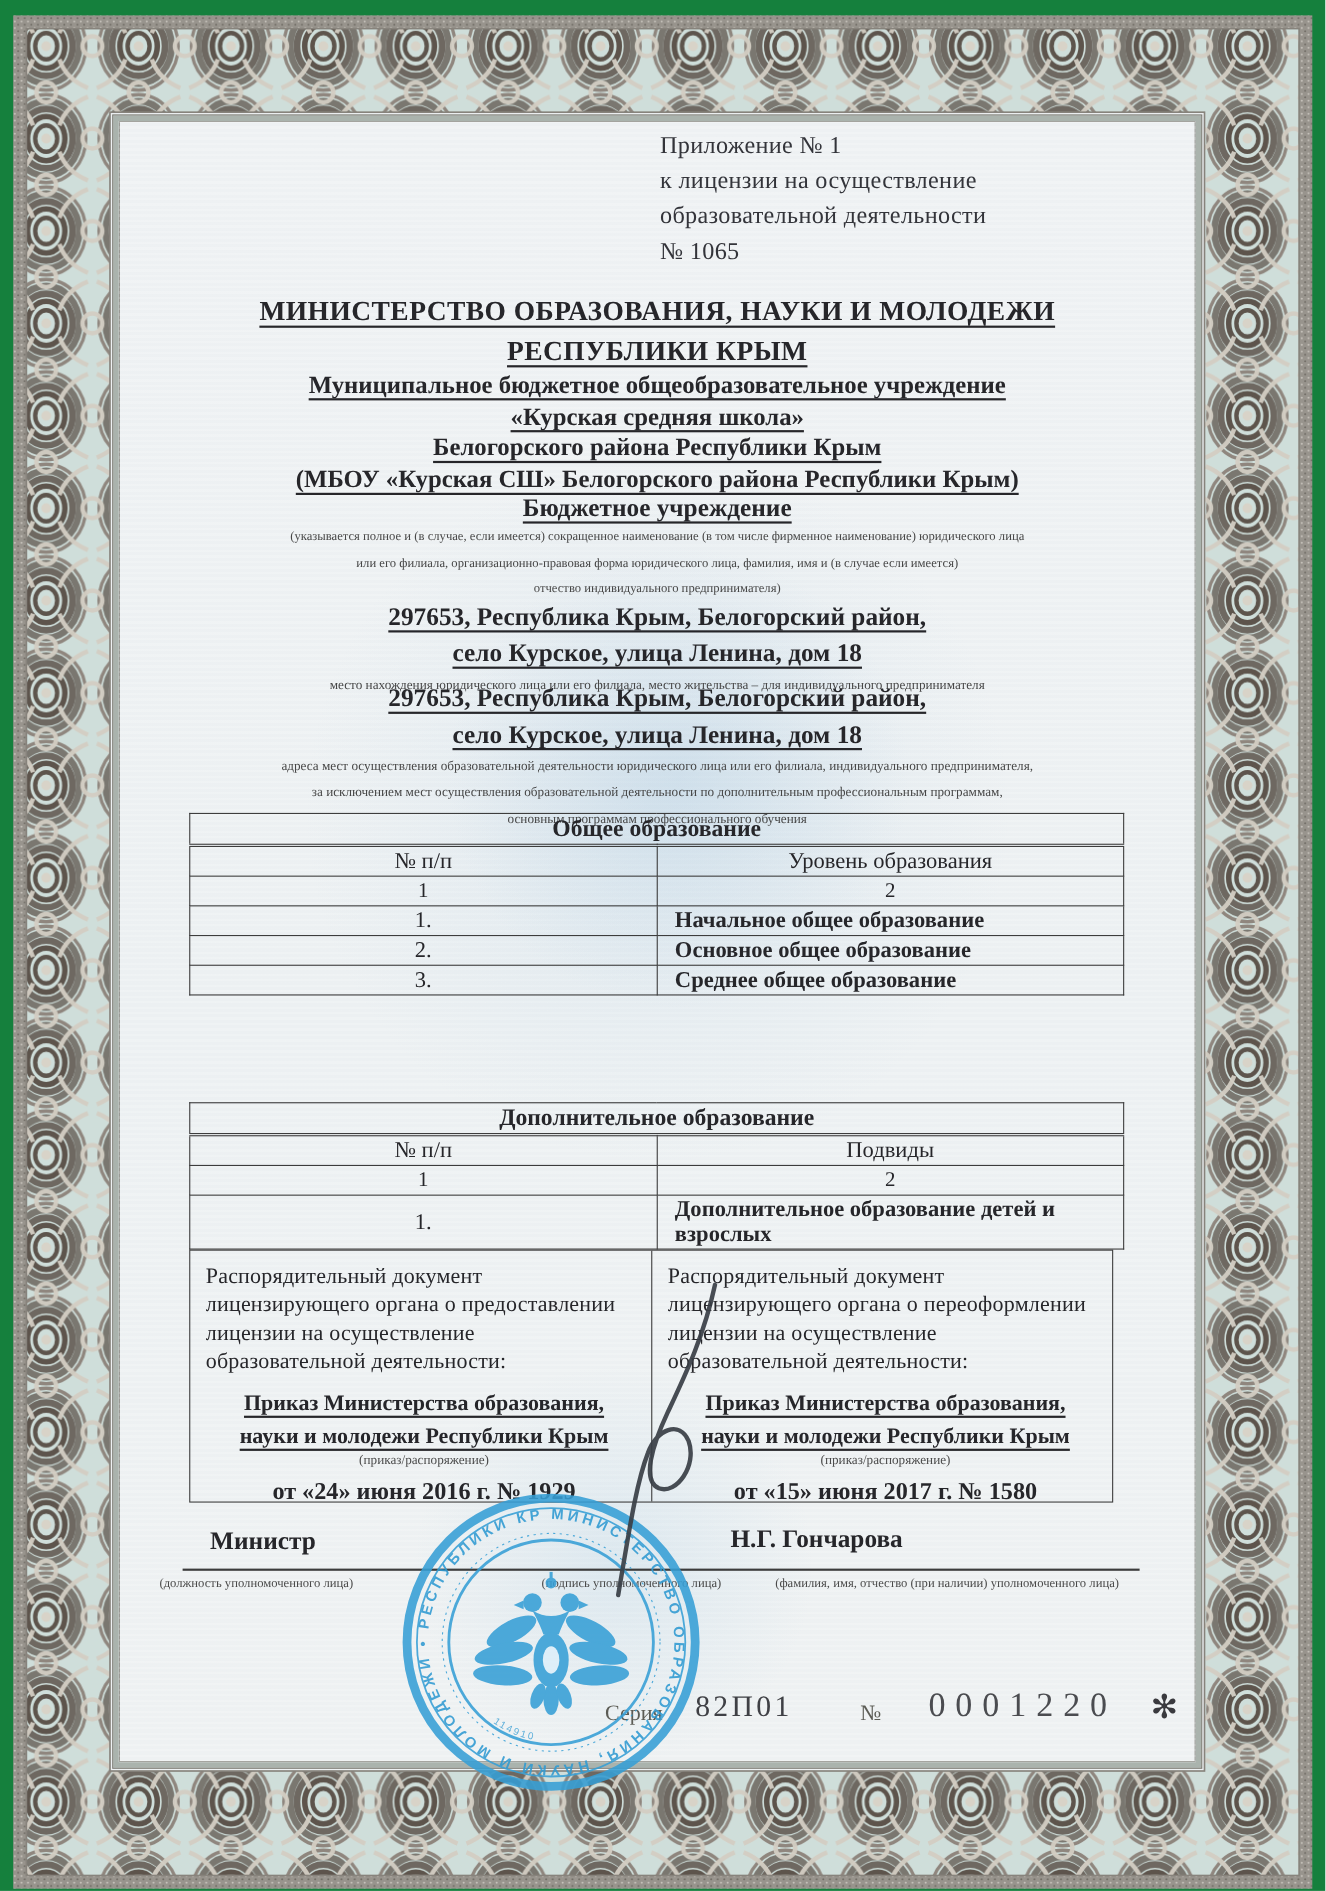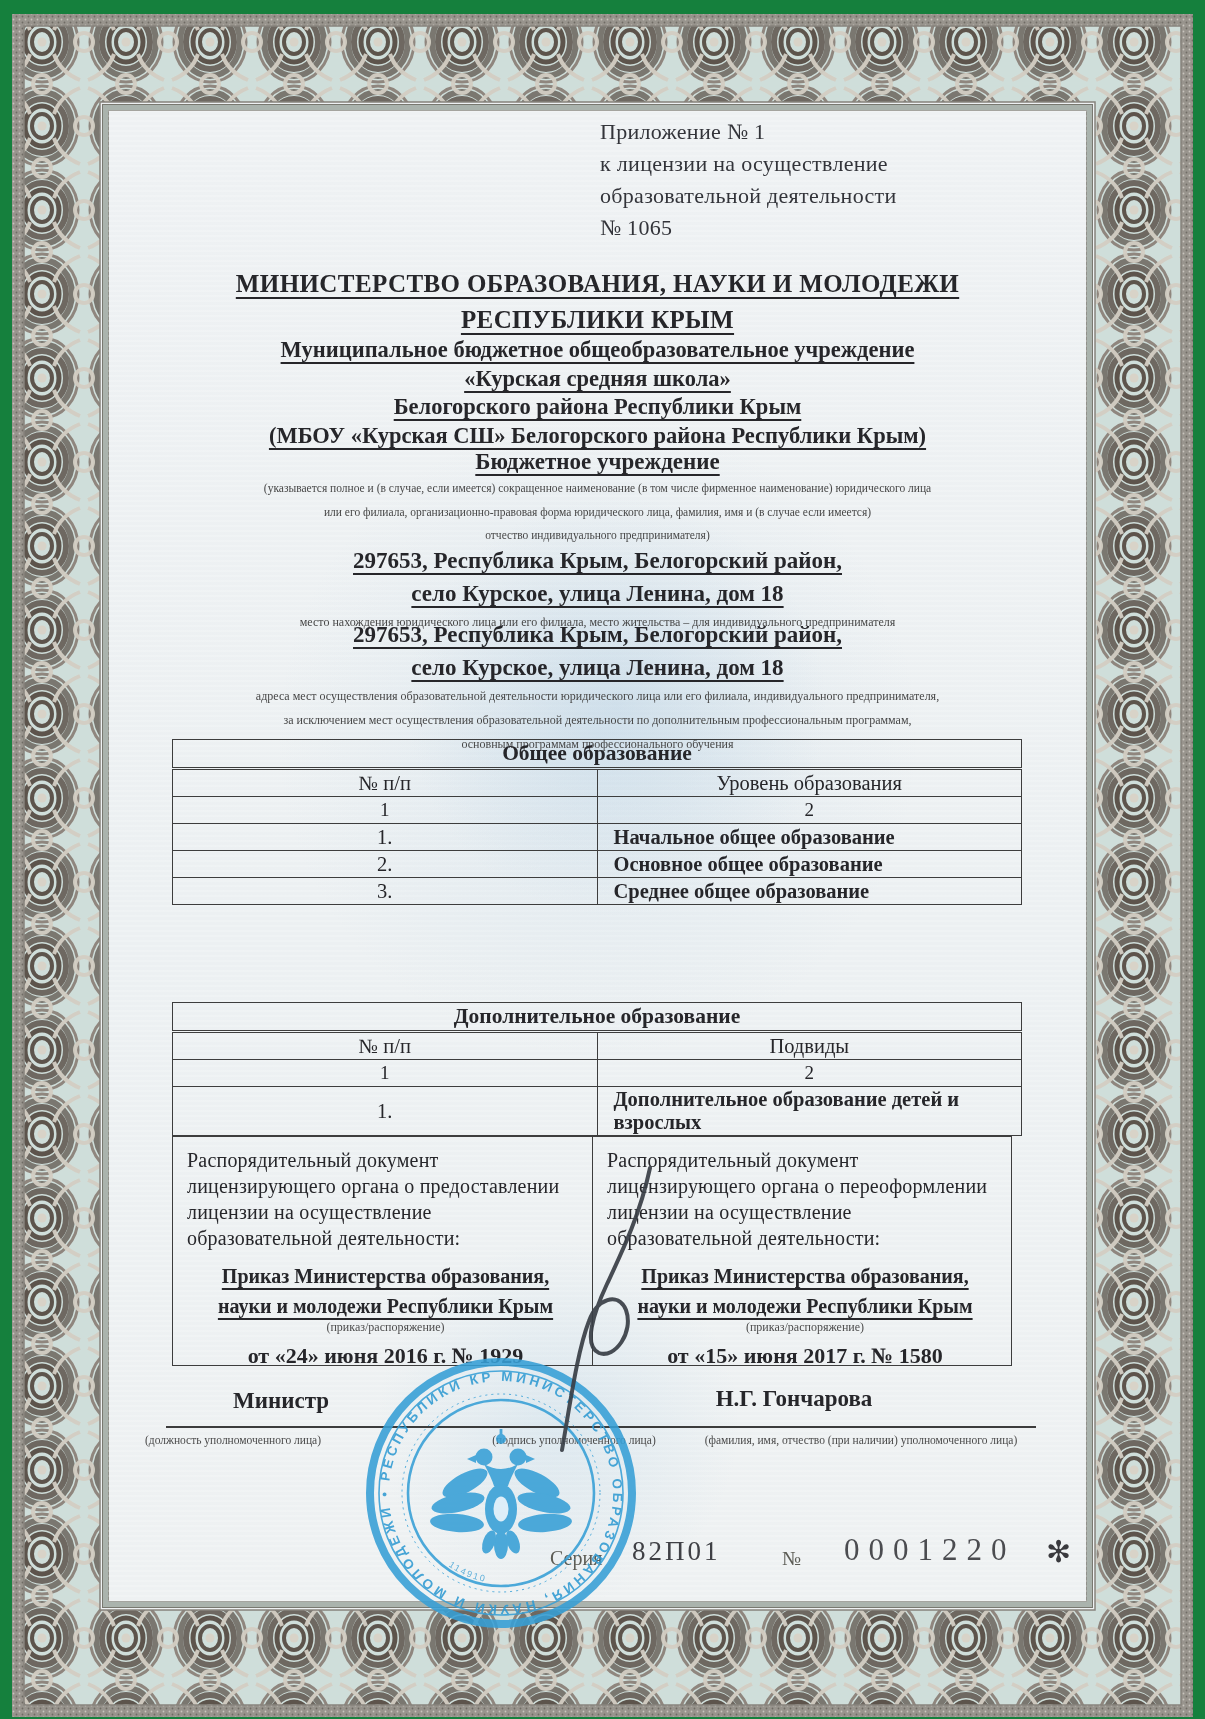--- a/index.html
+++ b/index.html
@@ -45,21 +45,21 @@
   .t td.idx { text-align:center; font-size:19px; }
   .t td.lvl { font-weight:bold; padding-left:16px; }
   .obox { left:64px; top:1026px; width:840px; height:230px; box-sizing:border-box;
     border:1.6px solid #3d3d3d; display:flex; }
   .ocell { width:50%; box-sizing:border-box; padding:10px 8px 0 14px; font-size:20px; }
   .ocell + .ocell { border-left:1.6px solid #3d3d3d; }
   .ointro div { line-height:26px; letter-spacing:.2px; }
   .ohead { text-align:center; font-weight:bold; font-size:20px; line-height:30px; margin-top:10px; }
   .ocap { text-align:center; font-size:12px; color:#4c4c4c; line-height:13px; }
   .odate { text-align:center; font-weight:bold; font-size:22px; margin-top:9px; }
-  .sig-name { font-size:23px; font-weight:bold; text-align:center; }
+  .sig-name { font-size:23px; font-weight:bold; text-align:left; }
   .sig-line { top:1316px; left:58px; width:870px; height:2px; background:#3c3c3c; }
   .sig-cap { top:1324px; font-size:11.5px; color:#4a4a4a; text-align:center; }
   .serial span { position:absolute; white-space:nowrap; }
   .s-label { font-size:20px; color:#5c5c55; }
   .s-series { font-size:27px; color:#3f4045; letter-spacing:3px; }
   .s-number { font-size:31px; color:#4b4c50; letter-spacing:9px; }
   .s-mark { font-size:30px; color:#3a3a3e; }
   .overlay-svg { position:absolute; left:0; top:0; pointer-events:none; }
 </style>
 </head>

